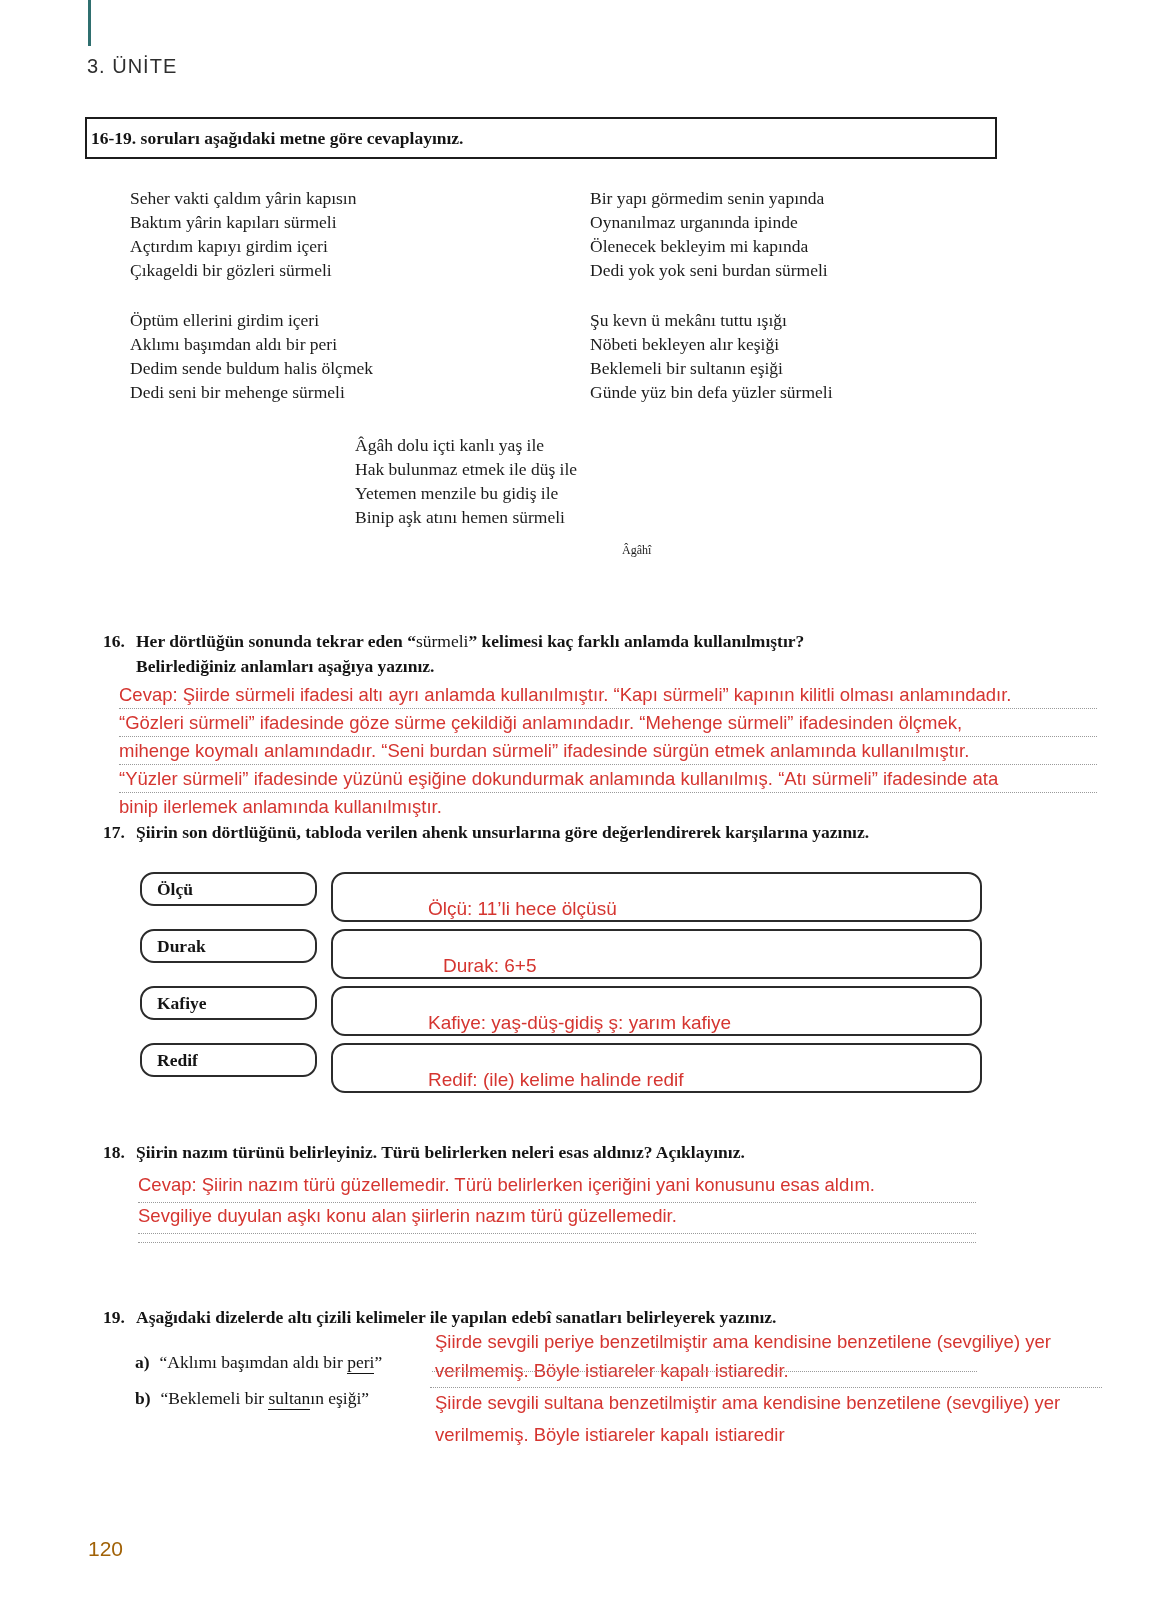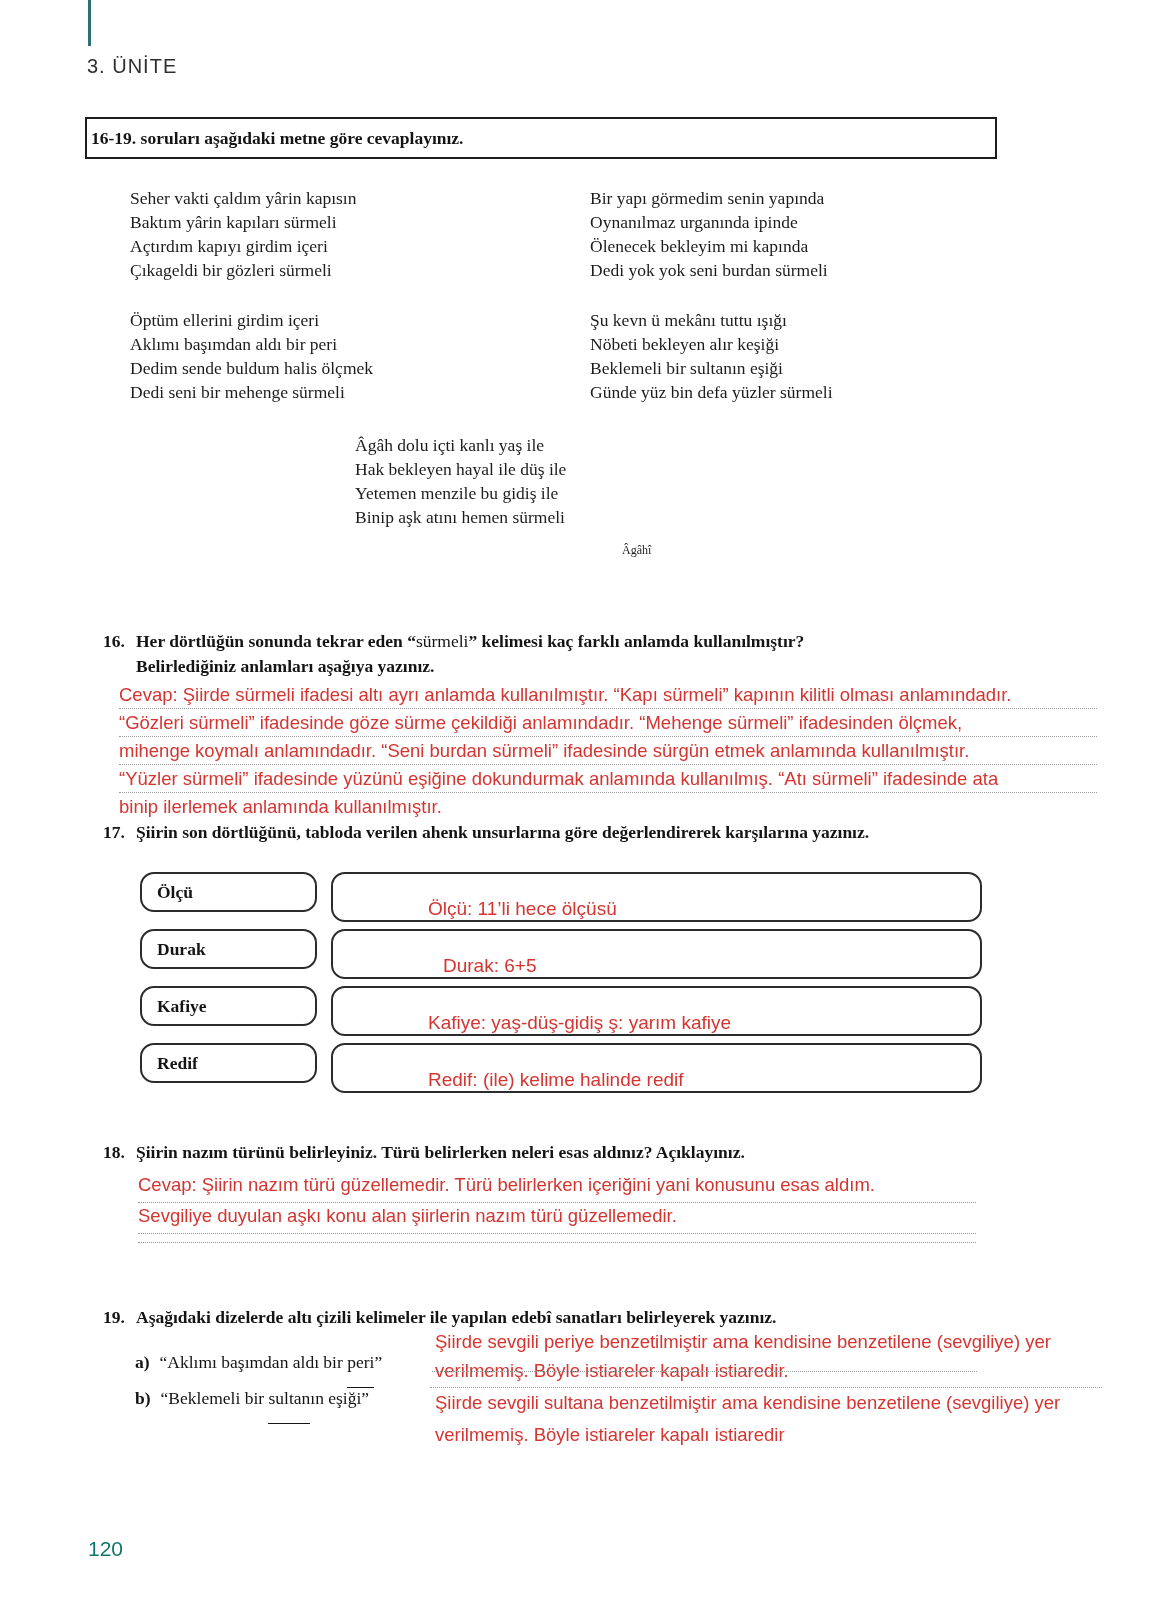--- a/index.html
+++ b/index.html
@@ -33,45 +33,45 @@
   .q19 { left:103px; top:1305px; width:980px; }
   .kw-normal { font-weight:normal; }
 
   .red { font-family:"Liberation Sans", sans-serif; color:var(--answer_red,#d53530); }
 
   .ans16 { position:absolute; left:119px; top:681px; width:978px; font-size:18.5px; }
   .ans16 .aline { height:27px; line-height:27px; white-space:nowrap; }
   .ans16 .aline.dotted { border-bottom:1.5px dotted #9a9a9a; }
 
   .tbl-label {
-    position:absolute; left:140px; width:177px; height:40px; box-sizing:border-box;
+    position:absolute; left:140px; width:177px; height:34px; box-sizing:border-box;
     border:2px solid #2b2b2b; border-radius:14px; display:flex; align-items:center;
     padding-left:15px; font-weight:bold; font-size:17.5px; background:#fff;
   }
   .tbl-answer {
     position:absolute; left:331px; width:651px; height:50px; box-sizing:border-box;
     border:2px solid #2b2b2b; border-radius:14px; display:flex; align-items:flex-end;
     padding-left:95px; font-size:19px; background:#fff;
   }
   .row1 { top:872px; } .row2 { top:929px; } .row3 { top:986px; } .row4 { top:1043px; }
   .tbl-answer.row2 { padding-left:110px; }
 
   .ans18 { position:absolute; left:138px; top:1172px; width:838px; font-size:18.5px; }
   .ans18 .aline { height:30px; line-height:26px; border-bottom:1.5px dotted #9a9a9a; white-space:nowrap; }
   .blank-dotline { position:absolute; left:138px; top:1242px; width:838px; border-bottom:1.5px dotted #9a9a9a; }
 
   .item19 { position:absolute; left:135px; font-size:17.5px; white-space:nowrap; }
   .item19 .ilabel { font-weight:bold; margin-right:10px; }
-  .uword { border-bottom:1.5px solid #141414; padding-bottom:15px; }
+  .uword { border-bottom:1.5px solid #141414; padding-bottom:1px; }
   .ans19 { position:absolute; left:435px; font-size:18.5px; white-space:nowrap; line-height:22px; }
   .dotline { position:absolute; border-bottom:1.5px dotted #9a9a9a; }
   .dot-a { left:432px; top:1371px; width:545px; }
   .dot-b { left:430px; top:1387px; width:672px; }
 
-  .page-number { position:absolute; left:88px; top:1537px; font-family:"Liberation Sans", sans-serif; font-size:21px; color:#0f766e; }
+  .page-number { position:absolute; left:88px; top:1537px; font-family:"Liberation Sans", sans-serif; font-size:21px; color:#a16207; }
 </style>
 </head>
 <body>
 
 <div class="page">
 
   <div class="accent-bar"></div>
   <div class="unit-label">3. ÜNİTE</div>
 
   <div class="instruction-box">
@@ -97,21 +97,21 @@
     <div>Dedi yok yok seni burdan sürmeli</div>
   </div>
   <div class="poem poem-s4">
     <div>Şu kevn ü mekânı tuttu ışığı</div>
     <div>Nöbeti bekleyen alır keşiği</div>
     <div>Beklemeli bir sultanın eşiği</div>
     <div>Günde yüz bin defa yüzler sürmeli</div>
   </div>
   <div class="poem poem-s5">
     <div>Âgâh dolu içti kanlı yaş ile</div>
-    <div>Hak bekleyen hayal ile düş ile</div>
+    <div>Hak bulunmaz etmek ile düş ile</div>
     <div>Yetemen menzile bu gidiş ile</div>
     <div>Binip aşk atını hemen sürmeli</div>
   </div>
   <div class="poet-signature">Âgâhî</div>
 
   <div class="q q16">
     <span class="num">16.</span>
     <span>
       <span>Her dörtlüğün sonunda tekrar eden “</span><span class="kw-normal">sürmeli</span><span>” kelimesi kaç farklı anlamda kullanılmıştır?</span><br>
       <span>Belirlediğiniz anlamları aşağıya yazınız.</span>

